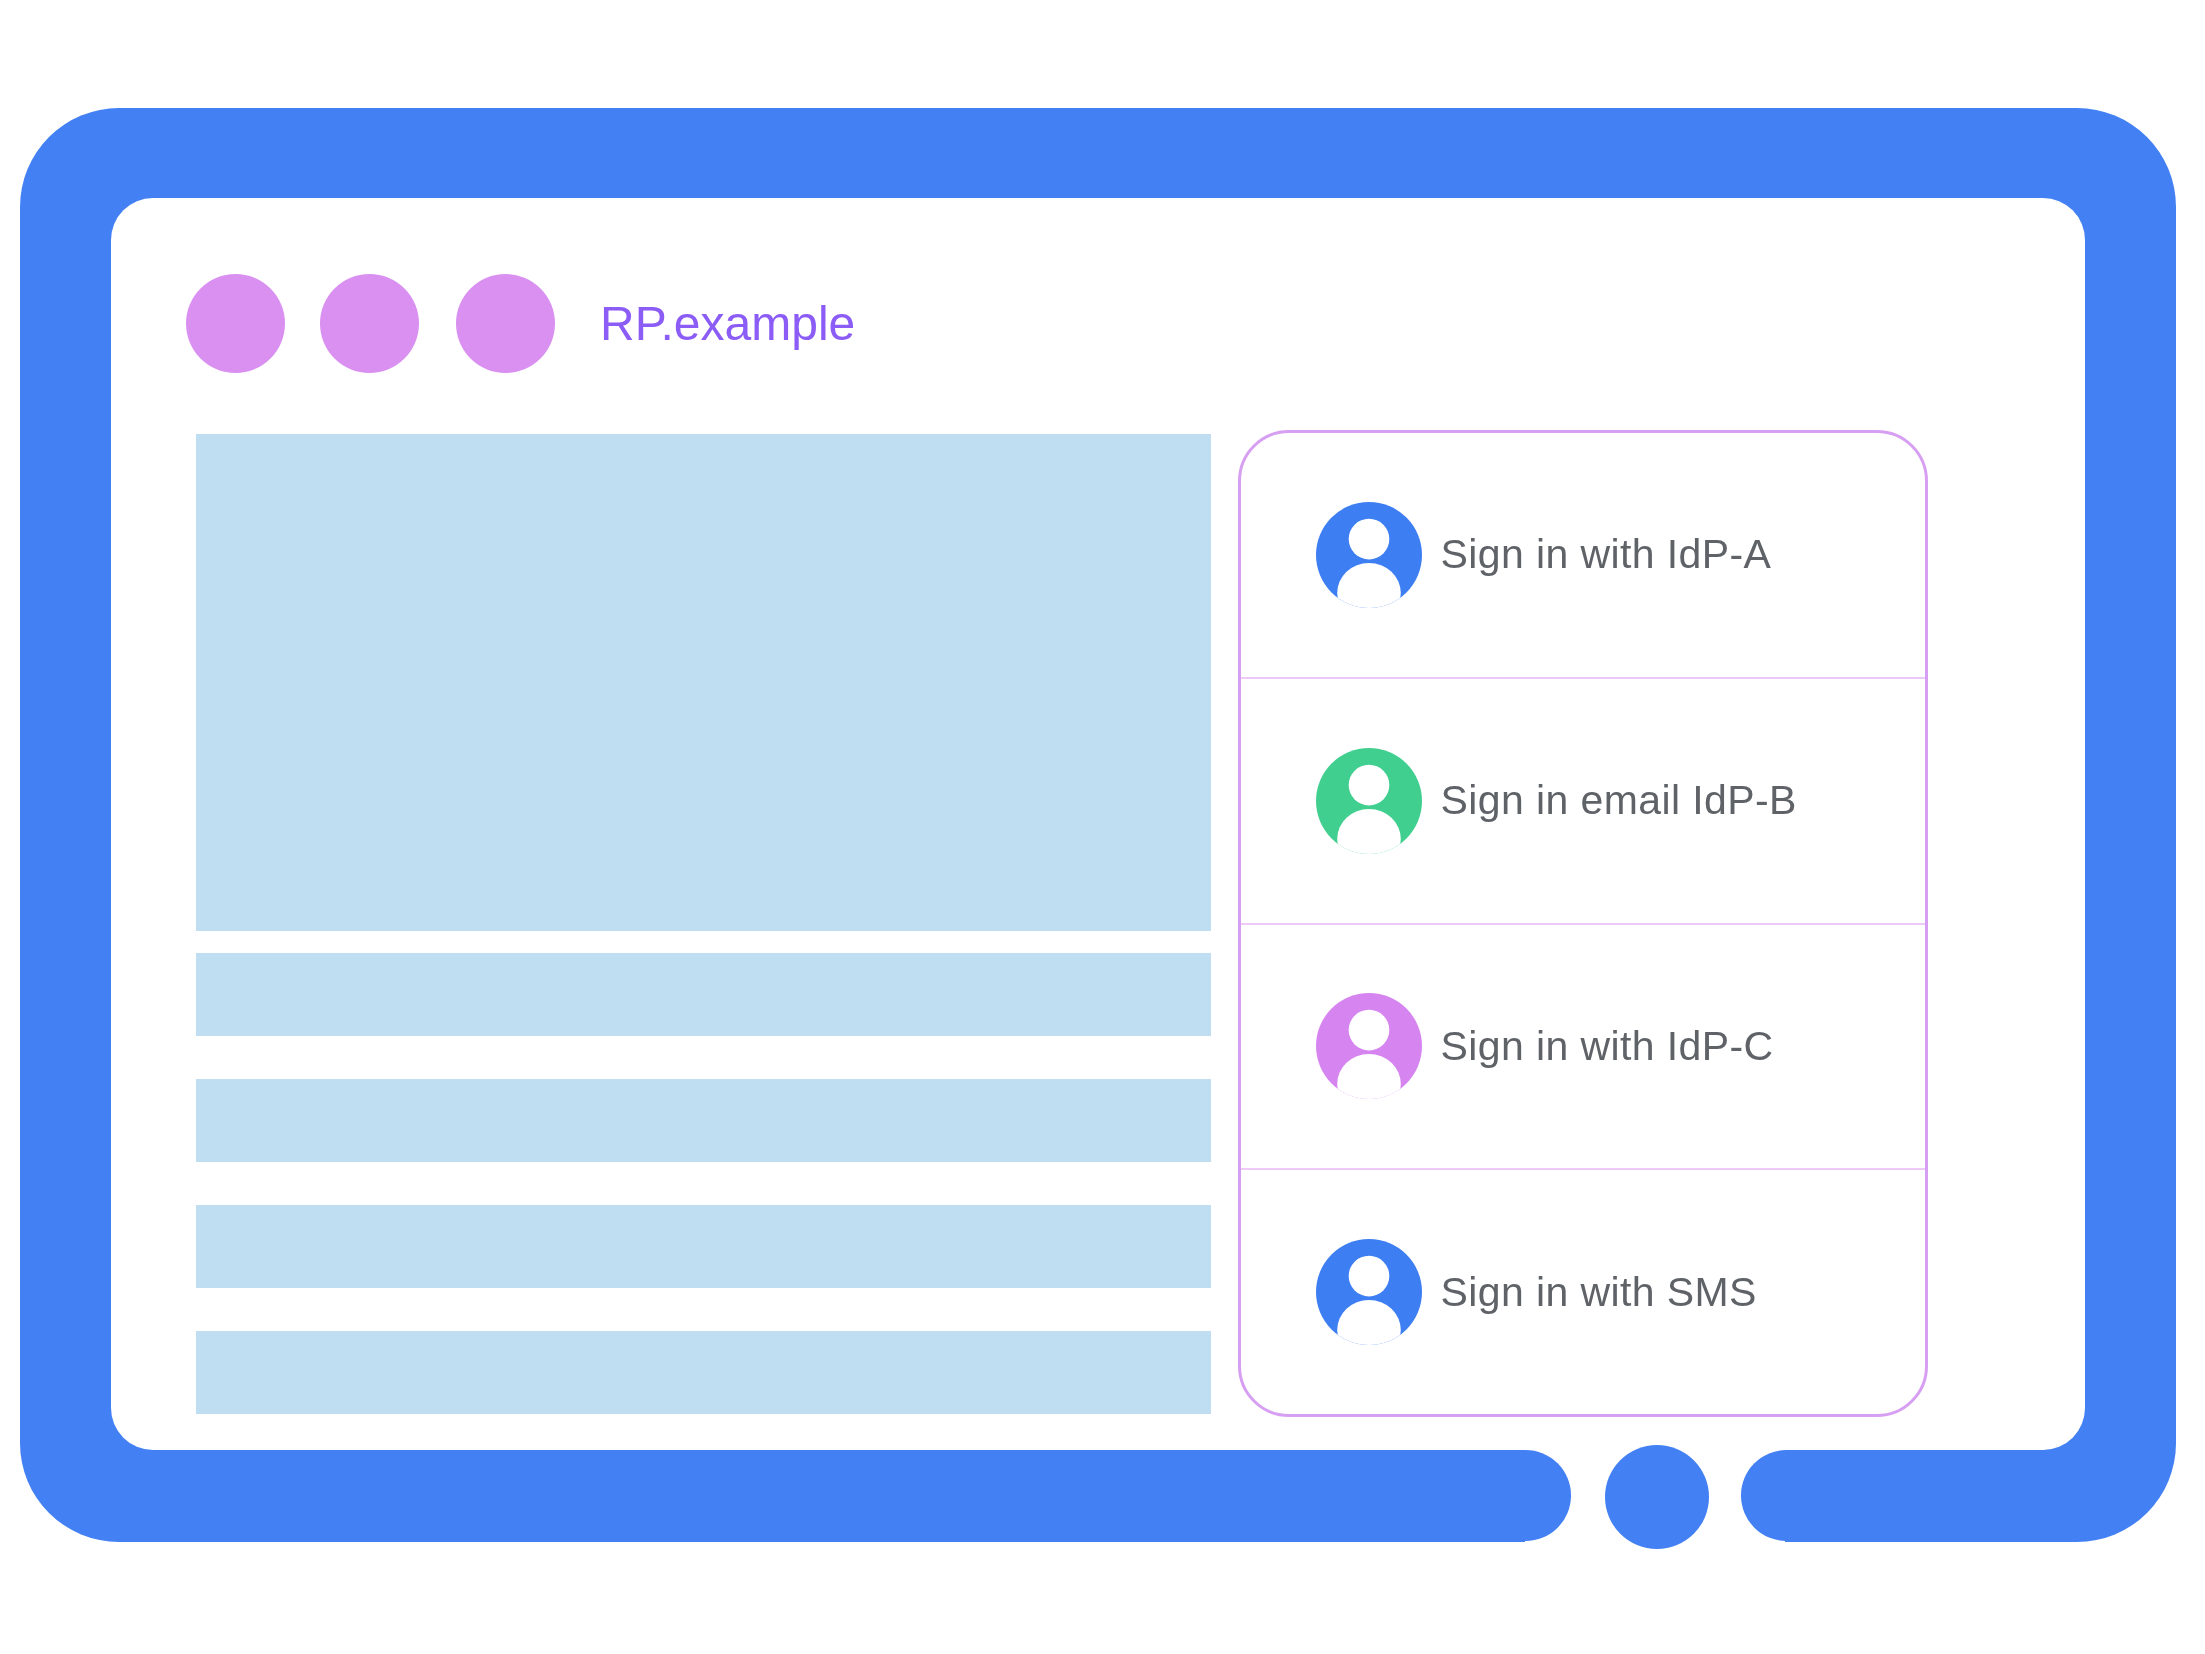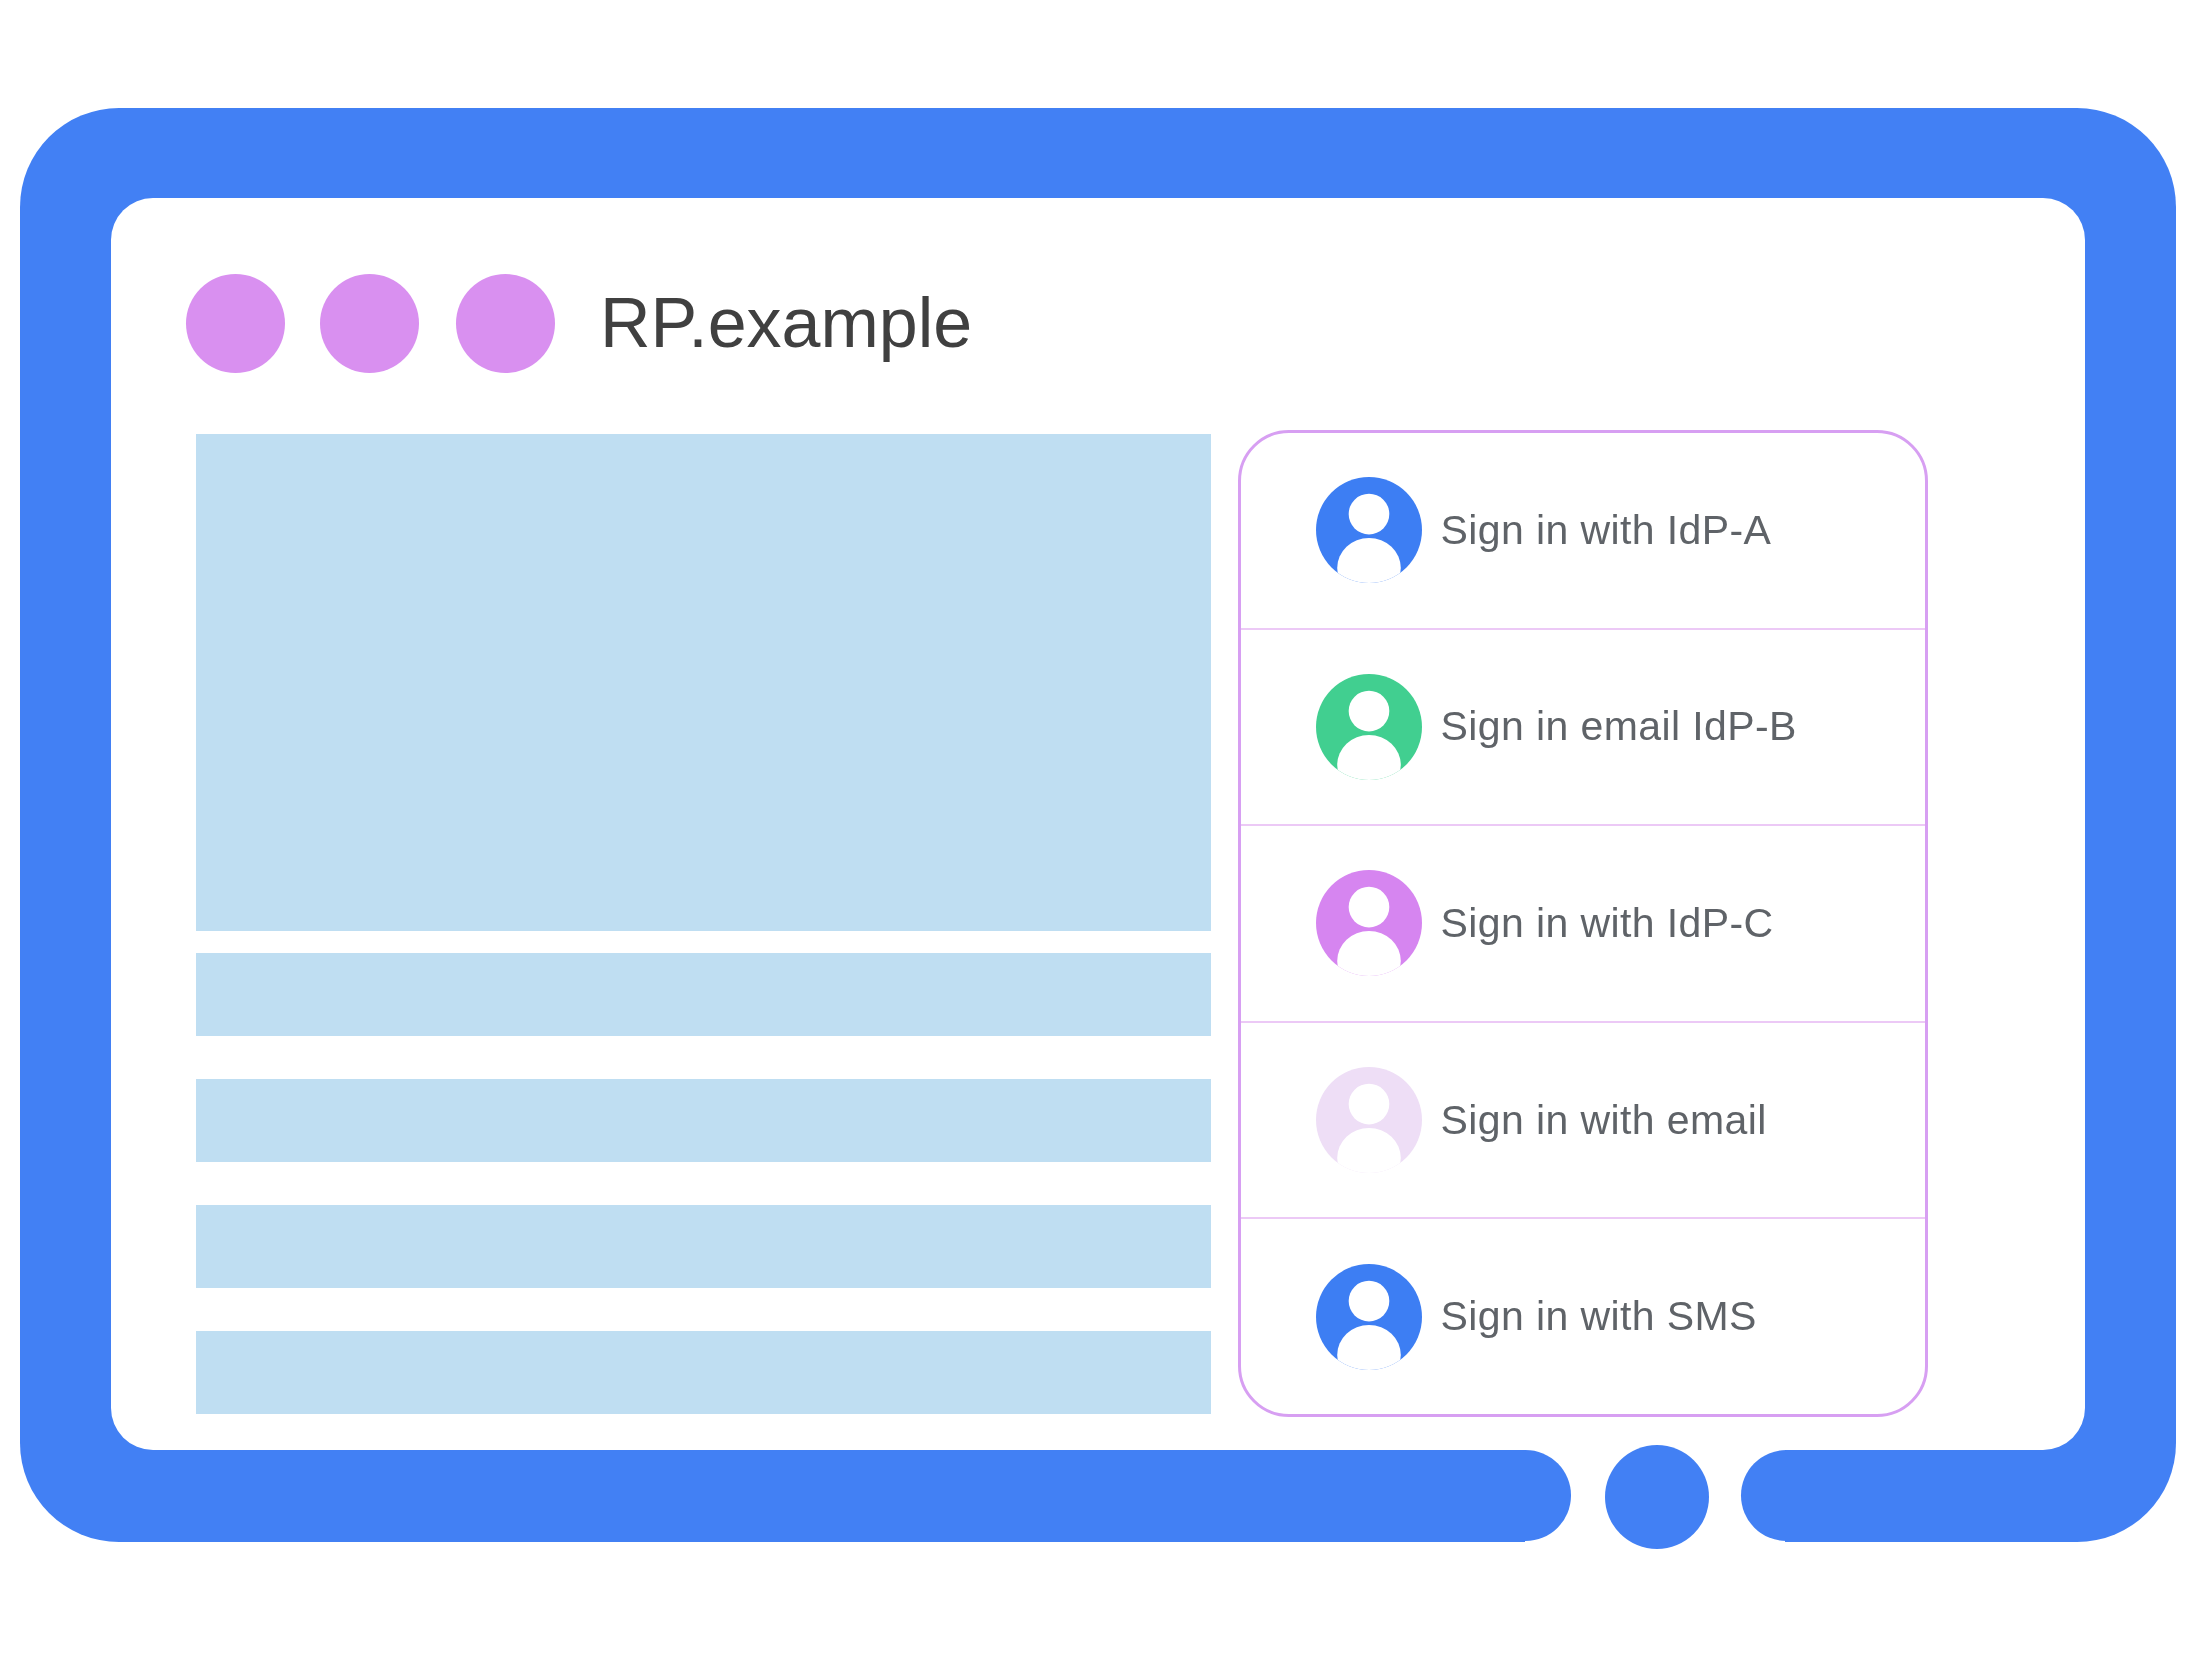--- a/index.html
+++ b/index.html
@@ -34,22 +34,22 @@
     left: 1605px; top: 1445px; width: 104px; height: 104px;
     border-radius: 50%;
     background: #4280F4;
   }
 
   
   .dot { top: 274px; width: 99px; height: 99px; border-radius: 50%; background: #D990F0; }
   .dot1 { left: 186px; } .dot2 { left: 320px; } .dot3 { left: 456px; }
   .site-title {
     left: 600px; top: 297px;
-    font-size: 70px; line-height: 53px; font-weight: 500;
-    color: #404040; white-space: nowrap;
+    font-size: 48px; line-height: 53px; font-weight: 500;
+    color: #8b5cf6; white-space: nowrap;
   }
 
   
   .ph { left: 196px; width: 1015px; background: #BFDEF2; }
   .hero { top: 434px; height: 497px; }
   .line { height: 83px; }
   .line1 { top: 953px; } .line2 { top: 1079px; }
   .line3 { top: 1205px; } .line4 { top: 1331px; }
 
   
@@ -130,29 +130,20 @@
       <svg viewBox="0 0 120 120" aria-hidden="true">
         <circle cx="60" cy="42" r="23" fill="#ffffff"></circle>
         <ellipse cx="60" cy="103" rx="36" ry="34" fill="#ffffff"></ellipse>
       </svg>
     </span>
     <span class="row-label">Sign in with IdP-C</span>
   </div>
 
 
 
-  <div class="row">
-    <span class="avatar" style="background-color: rgb(238, 222, 246);">
-      <svg viewBox="0 0 120 120" aria-hidden="true">
-        <circle cx="60" cy="42" r="23" fill="#ffffff"></circle>
-        <ellipse cx="60" cy="103" rx="36" ry="34" fill="#ffffff"></ellipse>
-      </svg>
-    </span>
-    <span class="row-label">Sign in with email</span>
-  </div>
 
   <div class="row">
     <span class="avatar" style="background-color: rgb(61, 126, 243);">
       <svg viewBox="0 0 120 120" aria-hidden="true">
         <circle cx="60" cy="42" r="23" fill="#ffffff"></circle>
         <ellipse cx="60" cy="103" rx="36" ry="34" fill="#ffffff"></ellipse>
       </svg>
     </span>
     <span class="row-label">Sign in with SMS</span>
   </div>

